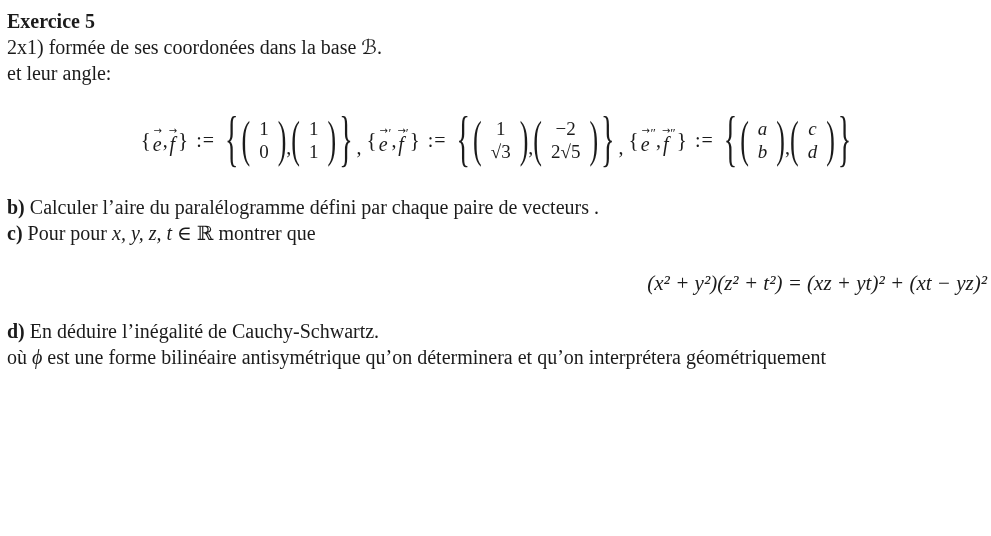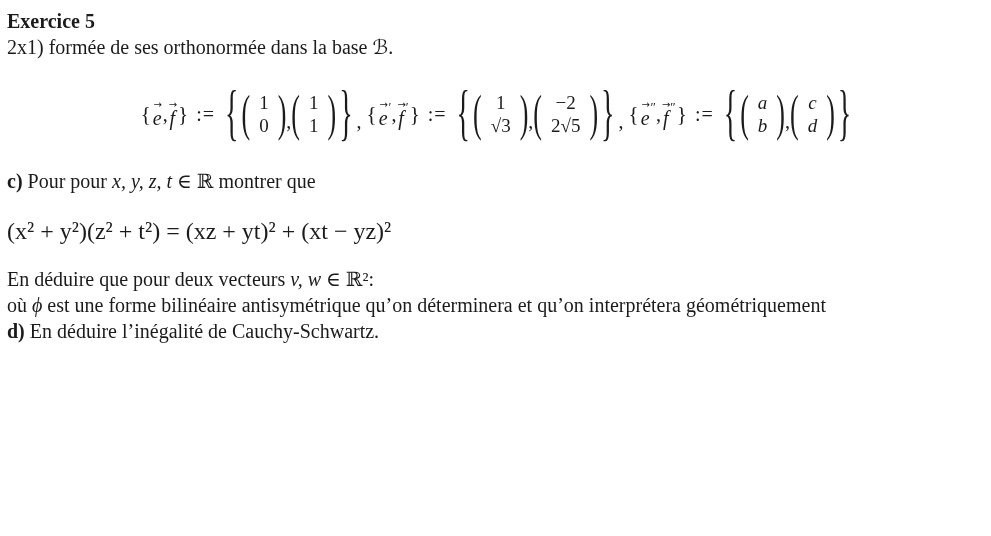--- a/index.html
+++ b/index.html
@@ -7,21 +7,21 @@
   .page {
     width:991px; height:536px; background:#ffffff; color:#1b1b1b;
     font-family:"Liberation Serif","DejaVu Serif","DejaVu Sans",serif;
     font-size:20px; padding:8px 4px 0 7px; overflow:hidden;
   }
   .line { line-height:26px; white-space:nowrap; }
   .b { font-weight:bold; }
   .it { font-style:italic; }
   
   .dmath { display:flex; justify-content:center; align-items:center; }
-  .dmath-text { text-align:left; font-size:24px; line-height:30px; }
+  .dmath-text { text-align:right; font-style:italic; font-size:21px; line-height:30px; }
   #formula-vectors { margin:16px 0 16px 0; height:76px; }
   #formula-identity { margin:22px 0 20px 0; }
   #formula-norms { margin:18px 0 22px 0; }
   
   .mset { display:inline-flex; align-items:center; }
   .tbrace { font-size:21px; padding:0 1px; }
   .vec { display:inline-flex; flex-direction:column; align-items:center; margin:0 1px; }
   .vec-arrow { font-family:"DejaVu Sans",sans-serif; font-size:10px; line-height:7px; letter-spacing:-1px; }
   .vec-letter { font-style:italic; font-size:20px; line-height:20px; }
   .prime { font-size:13px; vertical-align:8px; position:relative; top:-7px; }
@@ -34,22 +34,23 @@
   .mcomma { position:relative; top:7px; }
   .setsep { margin:0 4px 0 1px; }
 </style>
 </head>
 <body>
 
 <div class="page">
 
   <div class="line b">Exercice 5</div>
 
-  <div class="line">2x1) formée de ses orthonormée dans la base ℬ.</div>
+  <div class="line">2x1) formée de ses coordonées dans la base ℬ.</div>
 
+  <div class="line">et leur angle:</div>
 
   <div class="dmath" id="formula-vectors">
 
     <span class="mset">
       <span class="tbrace">{</span>
         <span class="vec">
           <span class="vec-arrow">→</span>
           <span class="vec-letter">e</span>
         </span>
         <span class="prime"></span>
@@ -151,25 +152,25 @@
             <span class="cell it">c</span>
             <span class="cell it">d</span>
           </span>
           <span class="bparen">)</span>
         </span>
       <span class="bbrace">}</span>
     </span>
 
   </div>
 
+  <div class="line"><span class="b">b)</span><span> Calculer l’aire du paralélogramme défini par chaque paire de vecteurs .</span></div>
 
   <div class="line"><span class="b">c)</span><span> Pour pour </span><span class="it">x, y, z, t</span><span> ∈ ℝ </span><span>montrer que</span></div>
 
   <div class="dmath-text" id="formula-identity">(x² + y²)(z² + t²) = (xz + yt)² + (xt − yz)²</div>
 
-  <div class="line"><span>En déduire que pour deux vecteurs </span><span class="it">v, w</span><span> ∈ ℝ²:</span></div>
 
 
+  <div class="line"><span class="b">d)</span><span> En déduire l’inégalité de Cauchy-Schwartz.</span></div>
+
   <div class="line"><span>où </span><span class="it">ϕ</span><span> est une forme bilinéaire antisymétrique qu’on déterminera et qu’on interprétera géométriquement</span></div>
-
-  <div class="line"><span class="b">d)</span><span> En déduire l’inégalité de Cauchy-Schwartz.</span></div>
 
 </div>
 
 </body></html>

